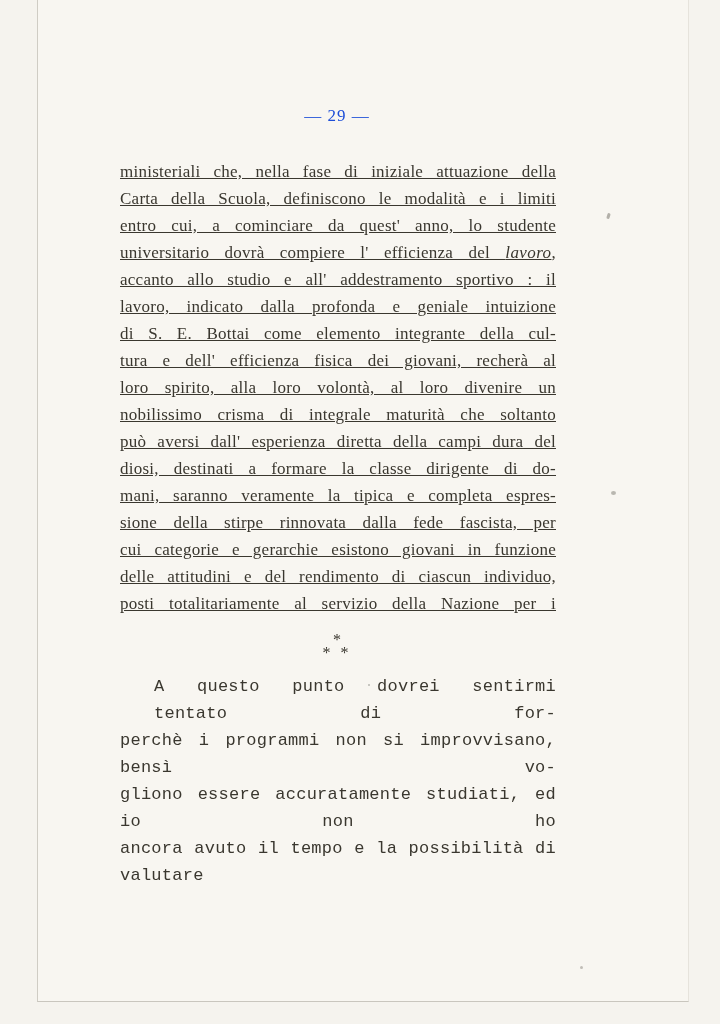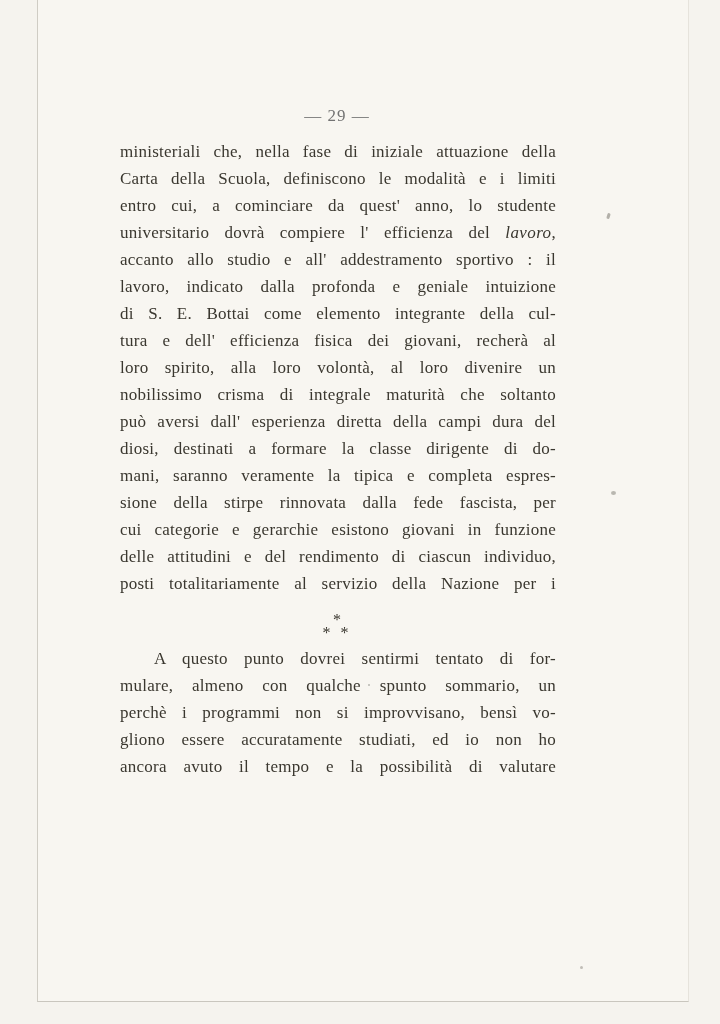--- a/index.html
+++ b/index.html
@@ -36,33 +36,33 @@
     position:relative;
     z-index:2;
   }
   .page-number{
     padding-top:106px;
     width:434px;
     margin-left:120px;
     text-align:center;
     font-size:17px;
     letter-spacing:1px;
-    color:#737373;
+    color:#1d4ed8;
   }
   .text-block{
     margin-left:120px;
     width:436px;
     font-size:17px;
     line-height:27px;
     letter-spacing:0.25px;
     word-spacing:1px;
     color:var(--ink);
   }
-  .para-1{margin-top:12px;}
-  .para-2{margin-top:5px;}
+  .para-1{margin-top:32px;text-decoration:underline;}
+  .para-2{margin-top:13px;font-family:Liberation Mono, monospace;}
   .line{
     text-align:justify;
     text-align-last:justify;
     white-space:normal;
   }
   .line.no-just{
     text-align-last:left;
   }
   .line.indent{
     padding-left:34px;
@@ -125,21 +125,20 @@
         <div class="line"><span>posti totalitariamente al servizio della Nazione per i</span></div>
       </div>
 
     <div class="asterism">
       <div class="ast-top">*</div>
       <div class="ast-bottom">* *</div>
     </div>
 
     <div class="text-block para-2">
         <div class="line indent"><span>A questo punto dovrei sentirmi tentato di for-</span></div>
-        <div class="line"><span>mulare, almeno con qualche spunto sommario, un</span></div>
         <div class="line"><span>perchè i programmi non si improvvisano, bensì vo-</span></div>
         <div class="line"><span>gliono essere accuratamente studiati, ed io non ho</span></div>
         <div class="line"><span>ancora avuto il tempo e la possibilità di valutare</span></div>
       </div>
 
   </div>
 
   <div class="speck s1"></div>
   <div class="speck s2"></div>
   <div class="speck s3"></div>

